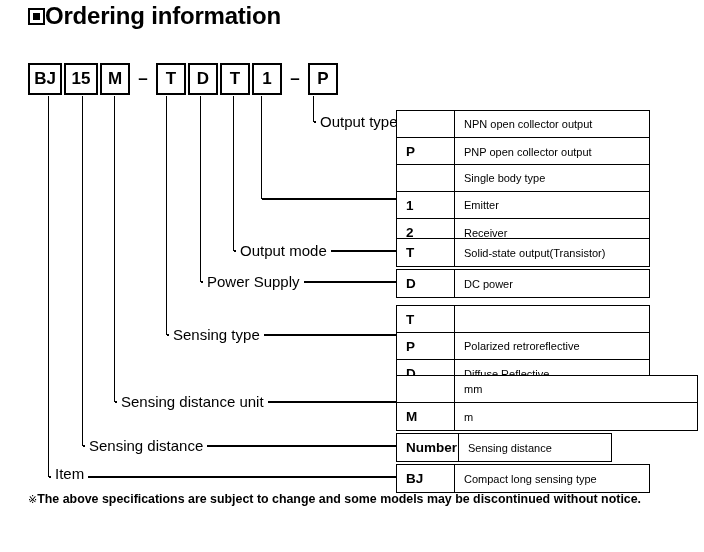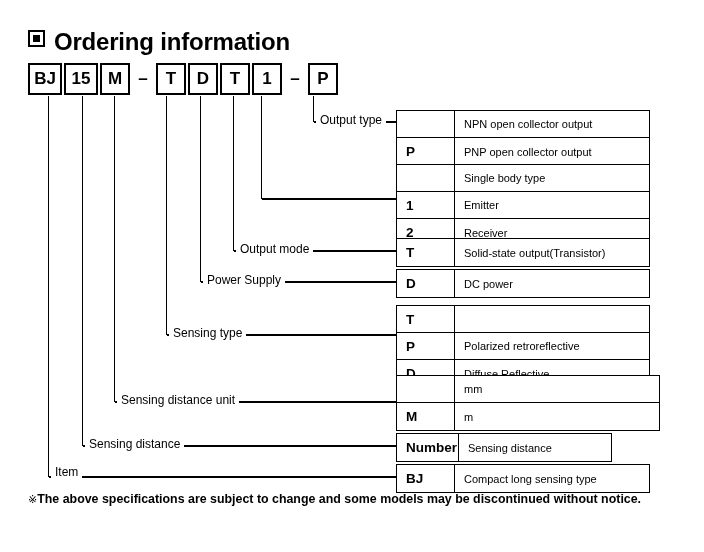--- a/index.html
+++ b/index.html
@@ -4,21 +4,21 @@
 <style>
   html,body{margin:0;padding:0;background:#ffffff;}
   body{
     width:704px;height:552px;position:relative;overflow:hidden;
     font-family:"Liberation Sans","DejaVu Sans",sans-serif;
     color:#000000;
     -webkit-font-smoothing:antialiased;
   }
 
   
-  #title-row{position:absolute;left:28px;top:30px;display:flex;align-items:flex-start;gap:9px;}
+  #title-row{position:absolute;left:28px;top:4px;display:flex;align-items:center;}
   #title-bullet{width:17px;height:17px;border:2px solid #000;box-sizing:border-box;position:relative;}
   #title-bullet::after{content:"";position:absolute;left:3px;top:3px;right:3px;bottom:3px;background:#000;}
   #title-text{font-size:24px;font-weight:bold;letter-spacing:-.2px;line-height:1;}
 
   
   #code-row{position:absolute;left:28px;top:62px;height:34px;display:flex;align-items:center;}
   .code-box{
     height:32px;min-width:30px;box-sizing:border-box;
     border:2px solid #000;background:#fff;
     display:flex;align-items:center;justify-content:center;
@@ -28,21 +28,21 @@
   .code-dash{
     width:22px;text-align:center;font-size:17px;font-weight:bold;
     margin-right:2px;
   }
 
   
   #leaders{position:absolute;left:0;top:0;width:704px;height:552px;}
   #leaders line{stroke:#000;stroke-width:1.1;shape-rendering:crispEdges;}
 
   
-  .lbl{position:absolute;font-size:12px;line-height:1;white-space:nowrap;background:#fff;padding:0 4px 2px 4px;}
+  .lbl{position:absolute;font-size:15px;line-height:1;white-space:nowrap;background:#fff;padding:0 4px 2px 4px;}
 
   
   .tbl{position:absolute;box-sizing:border-box;border:1.6px solid #000;background:#fff;}
   .trow{display:flex;box-sizing:border-box;border-bottom:1.1px solid #000;height:27px;}
   .trow:last-child{border-bottom:none;}
   .c-code{
     box-sizing:border-box;border-right:1.1px solid #000;
     display:flex;align-items:center;padding-left:9px;
     font-size:13.5px;font-weight:bold;flex:0 0 auto;
   }
@@ -161,21 +161,21 @@
     <div class="trow">
       <div class="c-code" style="width: 58px;">P</div>
       <div class="c-desc">Polarized retroreflective</div>
     </div>
     <div class="trow">
       <div class="c-code" style="width: 58px;">D</div>
       <div class="c-desc">Diffuse Reflective</div>
     </div>
   </div>
 
-<div class="tbl" style="left:396px;top:375px;width:264px;">
+<div class="tbl" style="left:396px;top:375px;width:302px;">
     <div class="trow">
       <div class="c-code" style="width: 58px;"></div>
       <div class="c-desc">mm</div>
     </div>
     <div class="trow">
       <div class="c-code" style="width: 58px;">M</div>
       <div class="c-desc">m</div>
     </div>
   </div>
 

